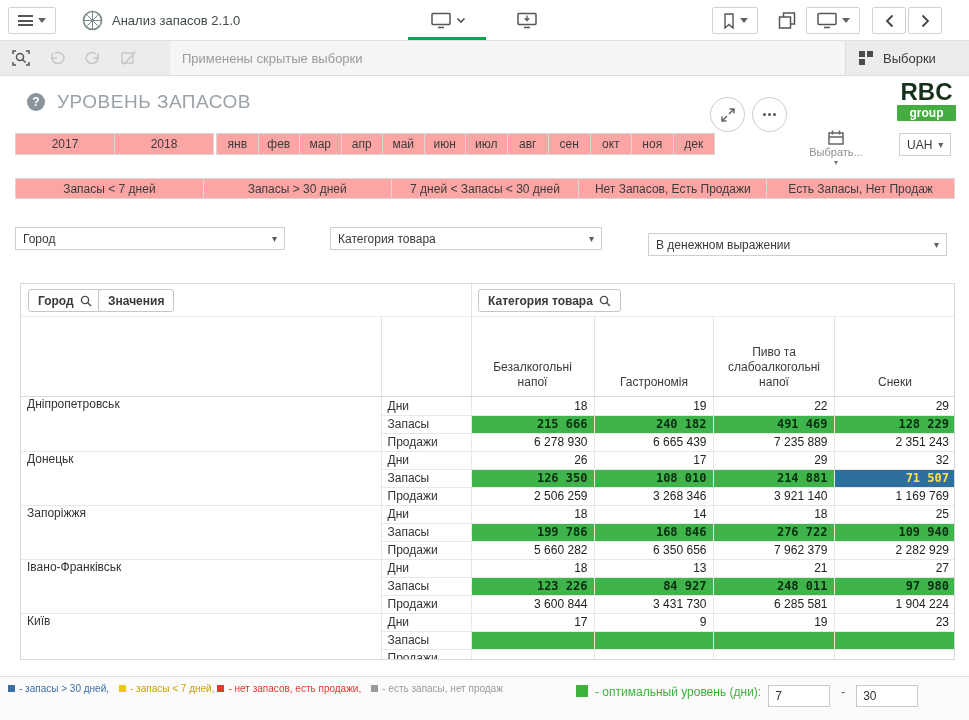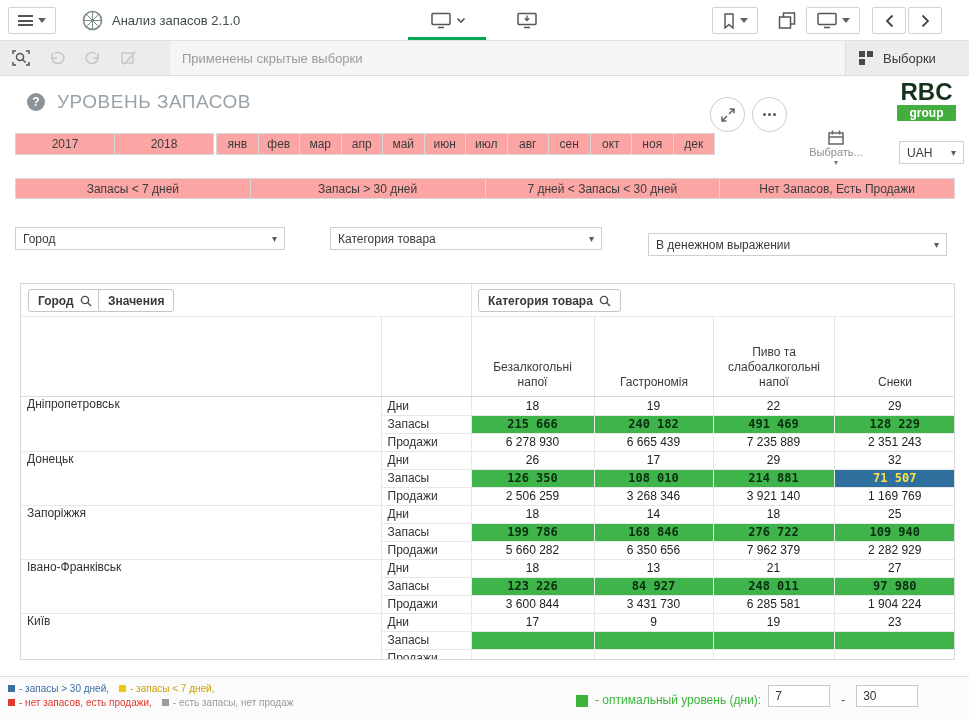--- a/index.html
+++ b/index.html
@@ -49,31 +49,31 @@
 .vline{position:absolute;width:1px;background:#e2e2e2}
 .hline{position:absolute;left:0;top:112px;width:934px;height:1px;background:#d9d9d9}
 .col-band{position:absolute;left:450px;top:33px;width:484px;height:79px;display:flex}
 .col-h{display:flex;align-items:flex-end;justify-content:center;text-align:center;padding:0 8px 6px;font-size:12px;color:#3a3a3a;line-height:1.25;cursor:pointer}
 .col-h+.col-h{border-left:1px solid #e2e2e2}
 .pvt-body{position:absolute;left:0;top:113px;width:934px;border-collapse:collapse;table-layout:fixed}
 .pvt-body td{border-right:1px solid #e8e8e8;border-bottom:1px solid #e8e8e8;height:18px;font-size:12px;padding:0 6px;overflow:hidden;white-space:nowrap}
 .pvt-body td:last-child{border-right:none}
 .city-cell{vertical-align:top;padding-top:2px;color:#333;cursor:pointer}
 .metric-cell{color:#333}
-.num{text-align:center;padding:0 7px;color:#222}
+.num{text-align:right;padding:0 7px;color:#222}
 .cell-optimal{background:var(--optimal-cell,#3fb44a);color:#0a2d10;font-family:"DejaVu Sans Mono",monospace;font-weight:bold}
 .cell-over{background:var(--over-cell,#2e6f9e);color:#fde047;font-family:"DejaVu Sans Mono",monospace;font-weight:bold}
 
 
 .footer{position:absolute;left:0;top:676px;width:969px;height:44px;background:#fbfbfb;border-top:1px solid #e0e0e0}
-.legend{position:absolute;left:8px;top:6px;display:flex;flex-direction:column;gap:3px}
+.legend{position:absolute;left:8px;top:6px;display:flex;flex-direction:row;gap:3px}
 .lg-row{display:flex;align-items:center;gap:10px;font-size:10px}
 .lg-item{display:inline-flex;align-items:center;gap:4px}
 .lg-sq{width:7px;height:7px;display:inline-block}
-.optimal{position:absolute;left:576px;top:8px;display:flex;align-items:flex-end;gap:7px;font-size:12px}
+.optimal{position:absolute;left:576px;top:8px;display:flex;align-items:flex-start;gap:7px;font-size:12px}
 .opt-sq{width:12px;height:12px;display:inline-block}
 .rng{width:62px;height:22px;border:1px solid #c9c9c9;font-size:12px;padding:0 6px;font-family:inherit;color:#333;background:#fff}
 .dash{color:#555;margin:0 4px}
 </style>
 </head>
 <body>
 
 <div class="topbar">
   <div class="boxbtn" style="left:8px;width:48px">
     <span class="hamb"></span>
@@ -246,30 +246,31 @@
   <span>
       <svg width="16" height="15">
         <rect x="1" y="3" width="14" height="11" fill="none" stroke="#666" stroke-width="1.5"></rect>
         <path d="M4.5 0.5 v4 M11.5 0.5 v4 M1 7 h14" stroke="#666" stroke-width="1.5"></path>
       </svg>
     </span>
   <span class="lbl">Выбрать...</span>
   <span class="mini-caret">▾</span>
 </div>
 
-<div class="select" style="left:899px;top:141px;width:65px">
+<div class="select" style="left:899px;top:133px;width:52px">
   <span>UAH</span>
   <span class="sel-caret">▾</span>
 </div>
 
 <div class="btn-row" style="left:15px;top:178px;width:940px;height:21px">
     <div class="fbtn">Запасы &lt; 7 дней</div>
     <div class="fbtn">Запасы &gt; 30 дней</div>
     <div class="fbtn">7 дней &lt; Запасы &lt; 30 дней</div>
     <div class="fbtn">Нет Запасов, Есть Продажи</div>
+    <div class="fbtn">Есть Запасы, Нет Продаж</div>
   </div>
 
 <div class="select" style="left:15px;top:227px;width:270px">
   <span>Город</span>
   <span class="sel-caret">▾</span>
 </div>
 <div class="select" style="left:330px;top:227px;width:272px">
   <span>Категория товара</span>
   <span class="sel-caret">▾</span>
 </div>

